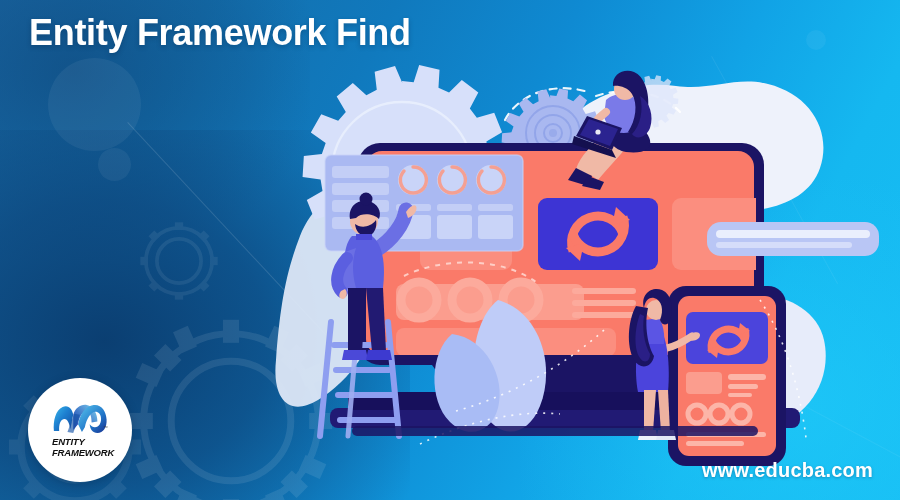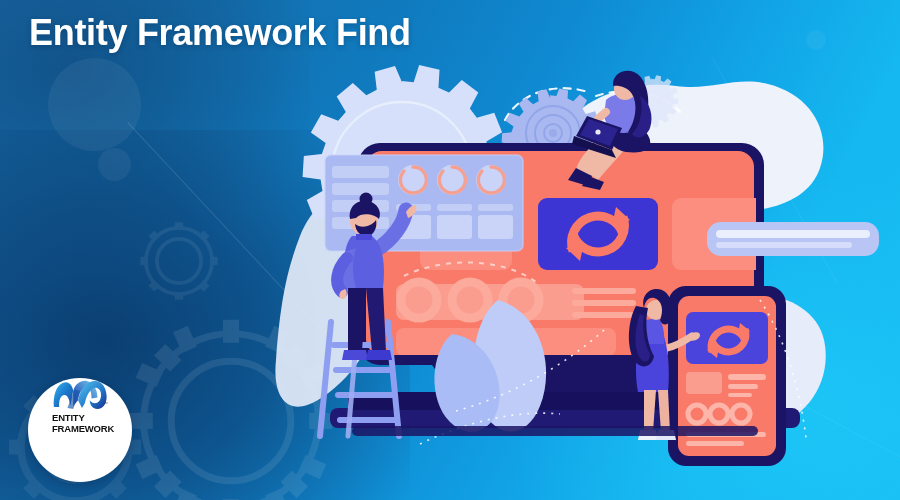--- a/index.html
+++ b/index.html
@@ -111,20 +111,22 @@
     left: 28px;
     top: 378px;
     width: 104px;
     height: 104px;
     border-radius: 50%;
     background: #ffffff;
     box-shadow: 0 2px 10px rgba(0,25,55,0.28);
     display: flex;
     flex-direction: column;
     align-items: center;
+    justify-content: center;
+    font-style: italic;
   }
   .logo-swoosh { width: 58px; height: 34px; display:block; margin-bottom: 1px; }
   .logo-text {
     font-size: 9.5px;
     font-weight: bold;
     color: #101010;
     line-height: 10.5px;
     letter-spacing: -0.2px;
     text-align: left;
     width: 56px;
@@ -520,14 +522,15 @@
       <path d="M56 44 C 60 22, 72 6, 88 4 C 104 2, 114 16, 115 34 C 116 50, 108 62, 96 62 C 86 62, 81 54, 80 44 C 86 52, 96 52, 101 44 C 106 35, 104 20, 94 18 C 84 16, 74 30, 70 50 L 64 60 Z" fill="url(#swC)"></path>
       <path d="M34 60 L 48 22 L 60 24 L 46 62 Z" fill="#1655a8" opacity="0.65"></path>
       <text x="108" y="54" font-family="'Liberation Sans', sans-serif" font-size="9" fill="#333">™</text>
     </svg>
     <div class="logo-text">
       <div>ENTITY</div>
       <div>FRAMEWORK</div>
     </div>
   </div>
 
+  <div class="footer-url">www.educba.com</div>
 
 </div>
 
 </body></html>

